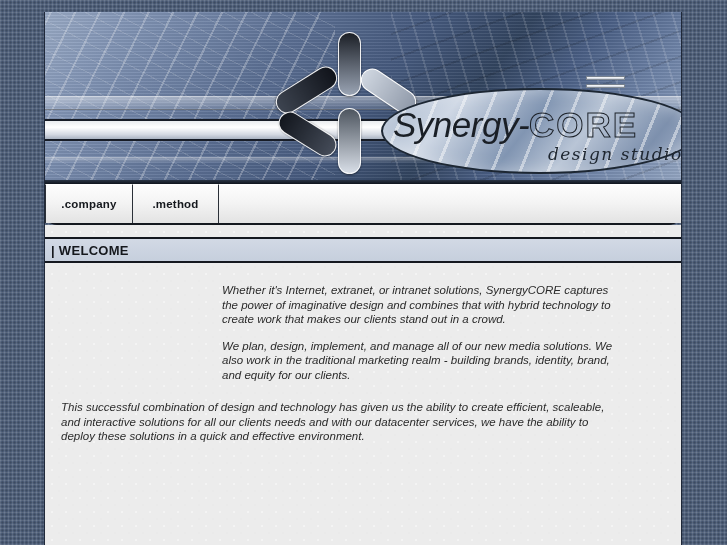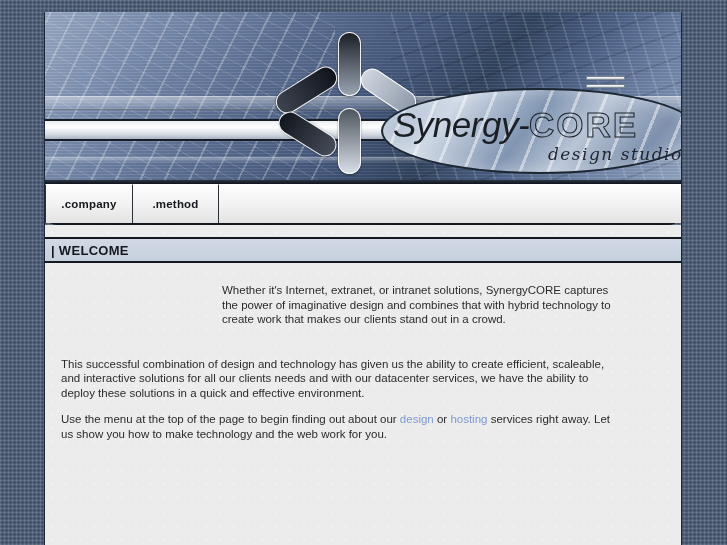--- a/index.html
+++ b/index.html
@@ -249,30 +249,31 @@
     font-size: 13px;
     font-weight: 700;
     color: #15181d;
     letter-spacing: 0.3px;
   }
 
   .copy {
     font-size: 11.5px;
     line-height: 14.5px;
     color: #2b2b2b;
+    font-style: italic;
   }
   #body-indented {
     padding: 20px 62px 0 177px;
   }
   #body-indented p { margin-bottom: 12px; }
 
   #body-full {
     padding: 6px 56px 0 16px;
   }
-  #body-full p { margin-bottom: 12px; margin-top: 12px; }
+  #body-full p { margin-bottom: 12px; }
 
   .copy a {
     color: #7f9ad1;
     text-decoration: none;
   }
 </style>
 </head>
 <body>
 
 <div id="page">
@@ -315,22 +316,22 @@
   </div>
 
   <div id="content">
 
     <div id="welcome-bar">
       <span class="title"><span>|</span>&nbsp;<span>WELCOME</span></span>
     </div>
 
     <div id="body-indented" class="copy">
       <p>Whether it's Internet, extranet, or intranet solutions, SynergyCORE captures the power of imaginative design and combines that with hybrid technology to create work that makes our clients stand out in a crowd.</p>
+      <p>We plan, design, implement, and manage all of our new media solutions. We also work in the traditional marketing realm - building brands, identity, brand, and equity for our clients.</p>
     </div>
 
     <div id="body-full" class="copy">
       <p>This successful combination of design and technology has given us the ability to create efficient, scaleable, and interactive solutions for all our clients needs and with our datacenter services, we have the ability to deploy these solutions in a quick and effective environment.</p>
-      <p><span>Use the menu at the top of the page to begin finding out about our </span><a href="#">design</a><span> or </span><a href="#">hosting</a><span> services right away. Let us show you how to make technology and the web work for you.</span></p>
     </div>
 
   </div>
 
 </div>
 
 </body></html>

